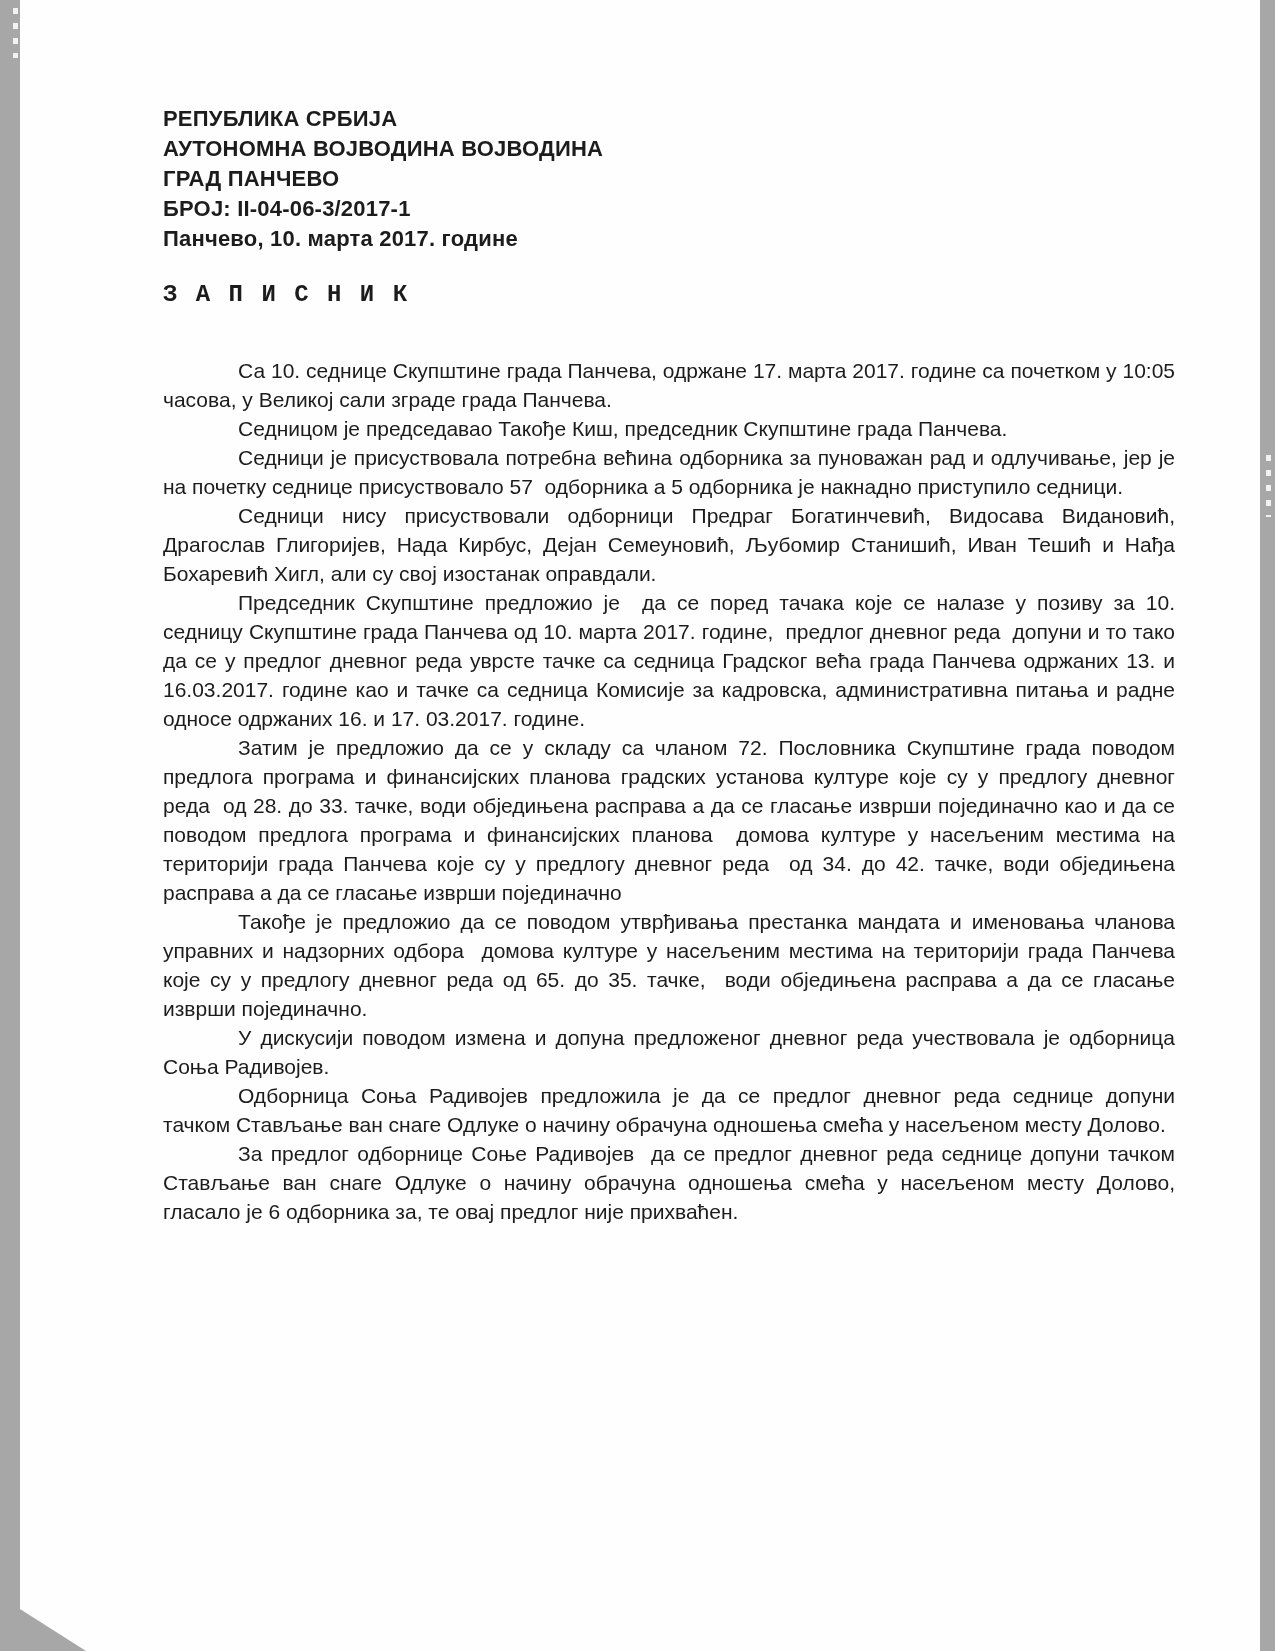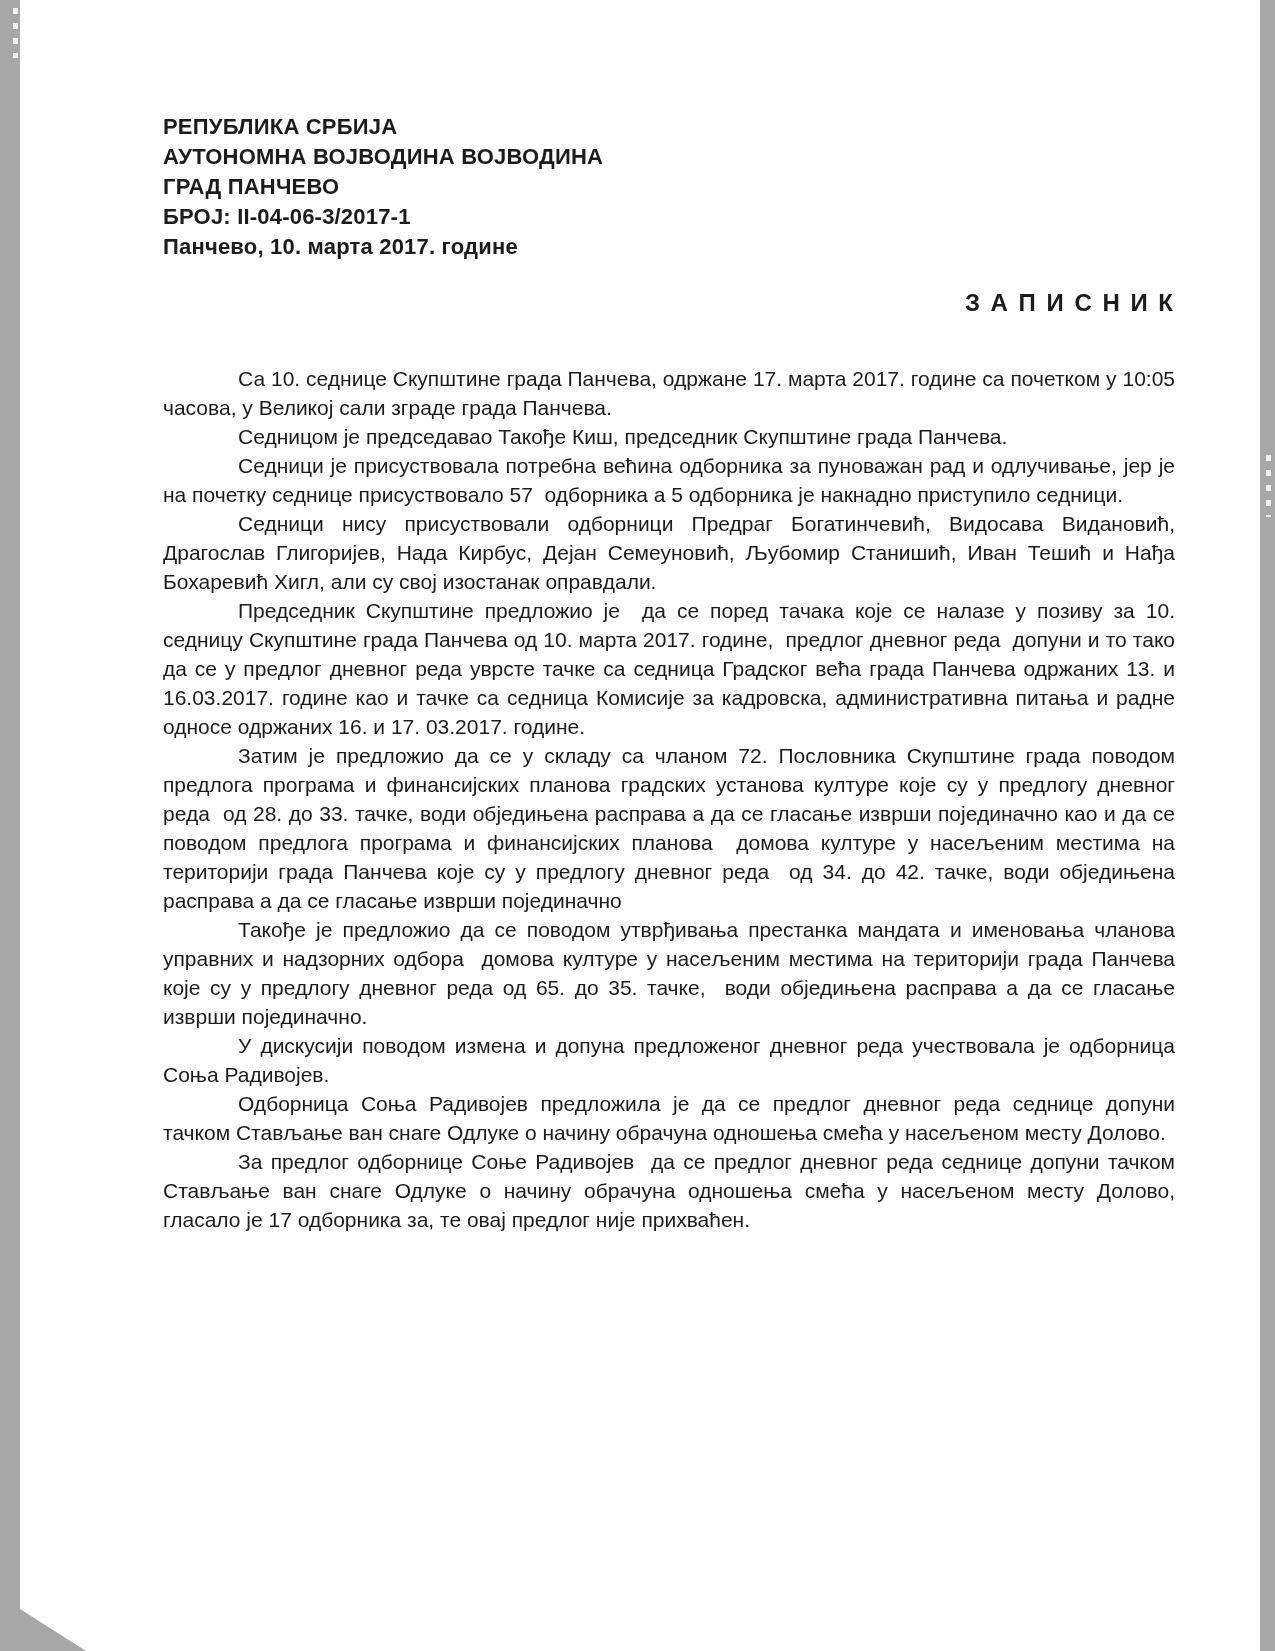--- a/index.html
+++ b/index.html
@@ -45,29 +45,29 @@
   .content{
     position:absolute;
     left:163px;top:104px;
     width:1012px;
   }
   .doc-header{
     font-weight:bold;
     font-size:22px;
     line-height:30px;
     letter-spacing:.2px;
-    margin-top:8px;
   }
   .doc-title{
     font-weight:bold;
     font-size:24px;
     line-height:30px;
     letter-spacing:2px;
-    text-align:right;
+    text-align:left;
     margin:26px 0 46px 0;
+    font-family:Liberation Mono, monospace;
   }
   .para{
     margin:0;
     font-size:21px;
     line-height:29px;
     text-align:justify;
     text-indent:75px;
     white-space:pre-wrap;
   }
   .para.spaced{}
@@ -97,16 +97,16 @@
 
     <p class="para">Са 10. седнице Скупштине града Панчева, одржане 17. марта 2017. године са почетком у 10:05 часова, у Великој сали зграде града Панчева.</p>
     <p class="para">Седницом је председавао Такође Киш, председник Скупштине града Панчева.</p>
     <p class="para">Седници је присуствовала потребна већина одборника за пуноважан рад и одлучивање, јер је на почетку седнице присуствовало 57  одборника а 5 одборника је накнадно приступило седници.</p>
     <p class="para spaced">Седници нису присуствовали одборници Предраг Богатинчевић, Видосава Видановић, Драгослав Глигоријев, Нада Кирбус, Дејан Семеуновић, Љубомир Станишић, Иван Тешић и Нађа Бохаревић Хигл, али су свој изостанак оправдали.</p>
     <p class="para spaced">Председник Скупштине предложио је  да се поред тачака које се налазе у позиву за 10. седницу Скупштине града Панчева од 10. марта 2017. године,  предлог дневног реда  допуни и то тако да се у предлог дневног реда уврсте тачке са седница Градског већа града Панчева одржаних 13. и 16.03.2017. године као и тачке са седница Комисије за кадровска, административна питања и радне односе одржаних 16. и 17. 03.2017. године.</p>
     <p class="para spaced">Затим је предложио да се у складу са чланом 72. Пословника Скупштине града поводом предлога програма и финансијских планова градских установа културе које су у предлогу дневног реда  од 28. до 33. тачке, води обједињена расправа а да се гласање изврши појединачно као и да се  поводом предлога програма и финансијских планова  домова културе у насељеним местима на територији града Панчева које су у предлогу дневног реда  од 34. до 42. тачке, води обједињена расправа а да се гласање изврши појединачно</p>
     <p class="para spaced">Такође је предложио да се поводом утврђивања престанка мандата и именовања чланова управних и надзорних одбора  домова културе у насељеним местима на територији града Панчева које су у предлогу дневног реда од 65. до 35. тачке,  води обједињена расправа а да се гласање изврши појединачно.</p>
     <p class="para spaced">У дискусији поводом измена и допуна предложеног дневног реда учествовала је одборница  Соња Радивојев.</p>
     <p class="para spaced">Одборница Соња Радивојев предложила је да се предлог дневног реда седнице допуни тачком Стављање ван снаге Одлуке о начину обрачуна одношења смећа у насељеном месту Долово.</p>
-    <p class="para spaced">За предлог одборнице Соње Радивојев  да се предлог дневног реда седнице допуни тачком Стављање ван снаге Одлуке о начину обрачуна одношења смећа у насељеном месту Долово, гласало је 17 одборника за, те овај предлог није прихваћен.</p>
+    <p class="para spaced">За предлог одборнице Соње Радивојев  да се предлог дневног реда седнице допуни тачком Стављање ван снаге Одлуке о начину обрачуна одношења смећа у насељеном месту Долово, гласало је 6 одборника за, те овај предлог није прихваћен.</p>
 
   </div>
 </div>
 
 </body></html>

